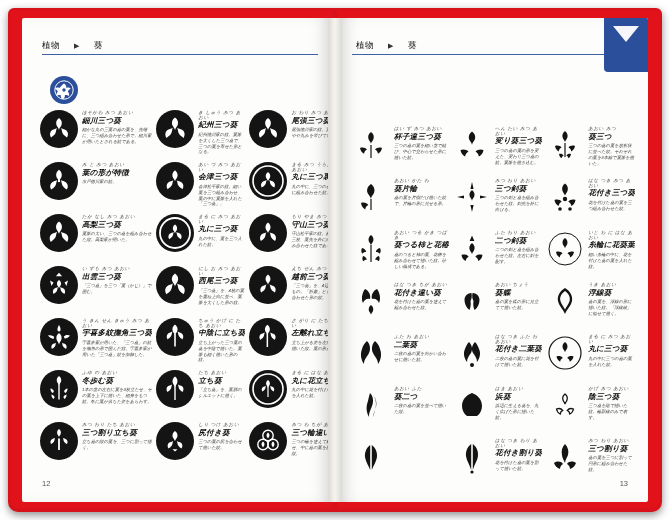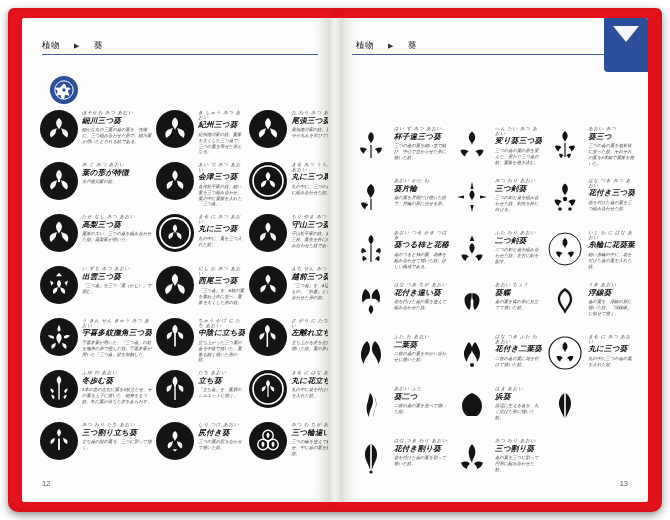--- a/index.html
+++ b/index.html
@@ -820,20 +820,36 @@
               </g>
             </svg>
         </div>
         <div class="txt">
           <div class="ruby">はま あおい</div>
           <div class="name">浜葵</div>
           <div class="desc">浜辺に生える葵を、丸く広げた形に描いた紋。</div>
         </div>
       </div>
 
+      <div class="cell">
+        <div class="mon">
+          <svg width="36" height="36" viewBox="0 0 36 36">
+              <g fill="none" stroke="#141414" stroke-width="1.3">
+                <path d="M18 7c2 1.6 2.7 4.2 1.9 6.3-.5 1.5-1.6 2.3-1.9 3.9-.3-1.6-1.4-2.4-1.9-3.9C15.3 11.2 16 8.6 18 7z"></path>
+                <path d="M9.5 22c2.5-.9 5-.2 6.2 1.4-1.5.7-2.4 2-2.5 3.6-2-.9-3.3-2.8-3.7-5z"></path>
+                <path d="M26.5 22c-.4 2.2-1.7 4.1-3.7 5-.1-1.6-1-2.9-2.5-3.6 1.2-1.6 3.7-2.3 6.2-1.4z"></path>
+              </g>
+            </svg>
+        </div>
+        <div class="txt">
+          <div class="ruby">かげ みつ あおい</div>
+          <div class="name">陰三つ葵</div>
+          <div class="desc">三つ葵を陰で描いた紋。輪郭線のみで表す。</div>
+        </div>
+      </div>
 
       <div class="cell">
         <div class="mon">
           <svg width="36" height="36" viewBox="0 0 36 36">
               <g fill="#141414">
                 <path d="M17.2 6c-4 3-6 8-5 13 .8 4 3 7 5 12V6z"></path>
                 <path d="M18.8 6v25c2-5 4.2-8 5-12 1-5-1-10-5-13z"></path>
               </g>
             </svg>
         </div>

